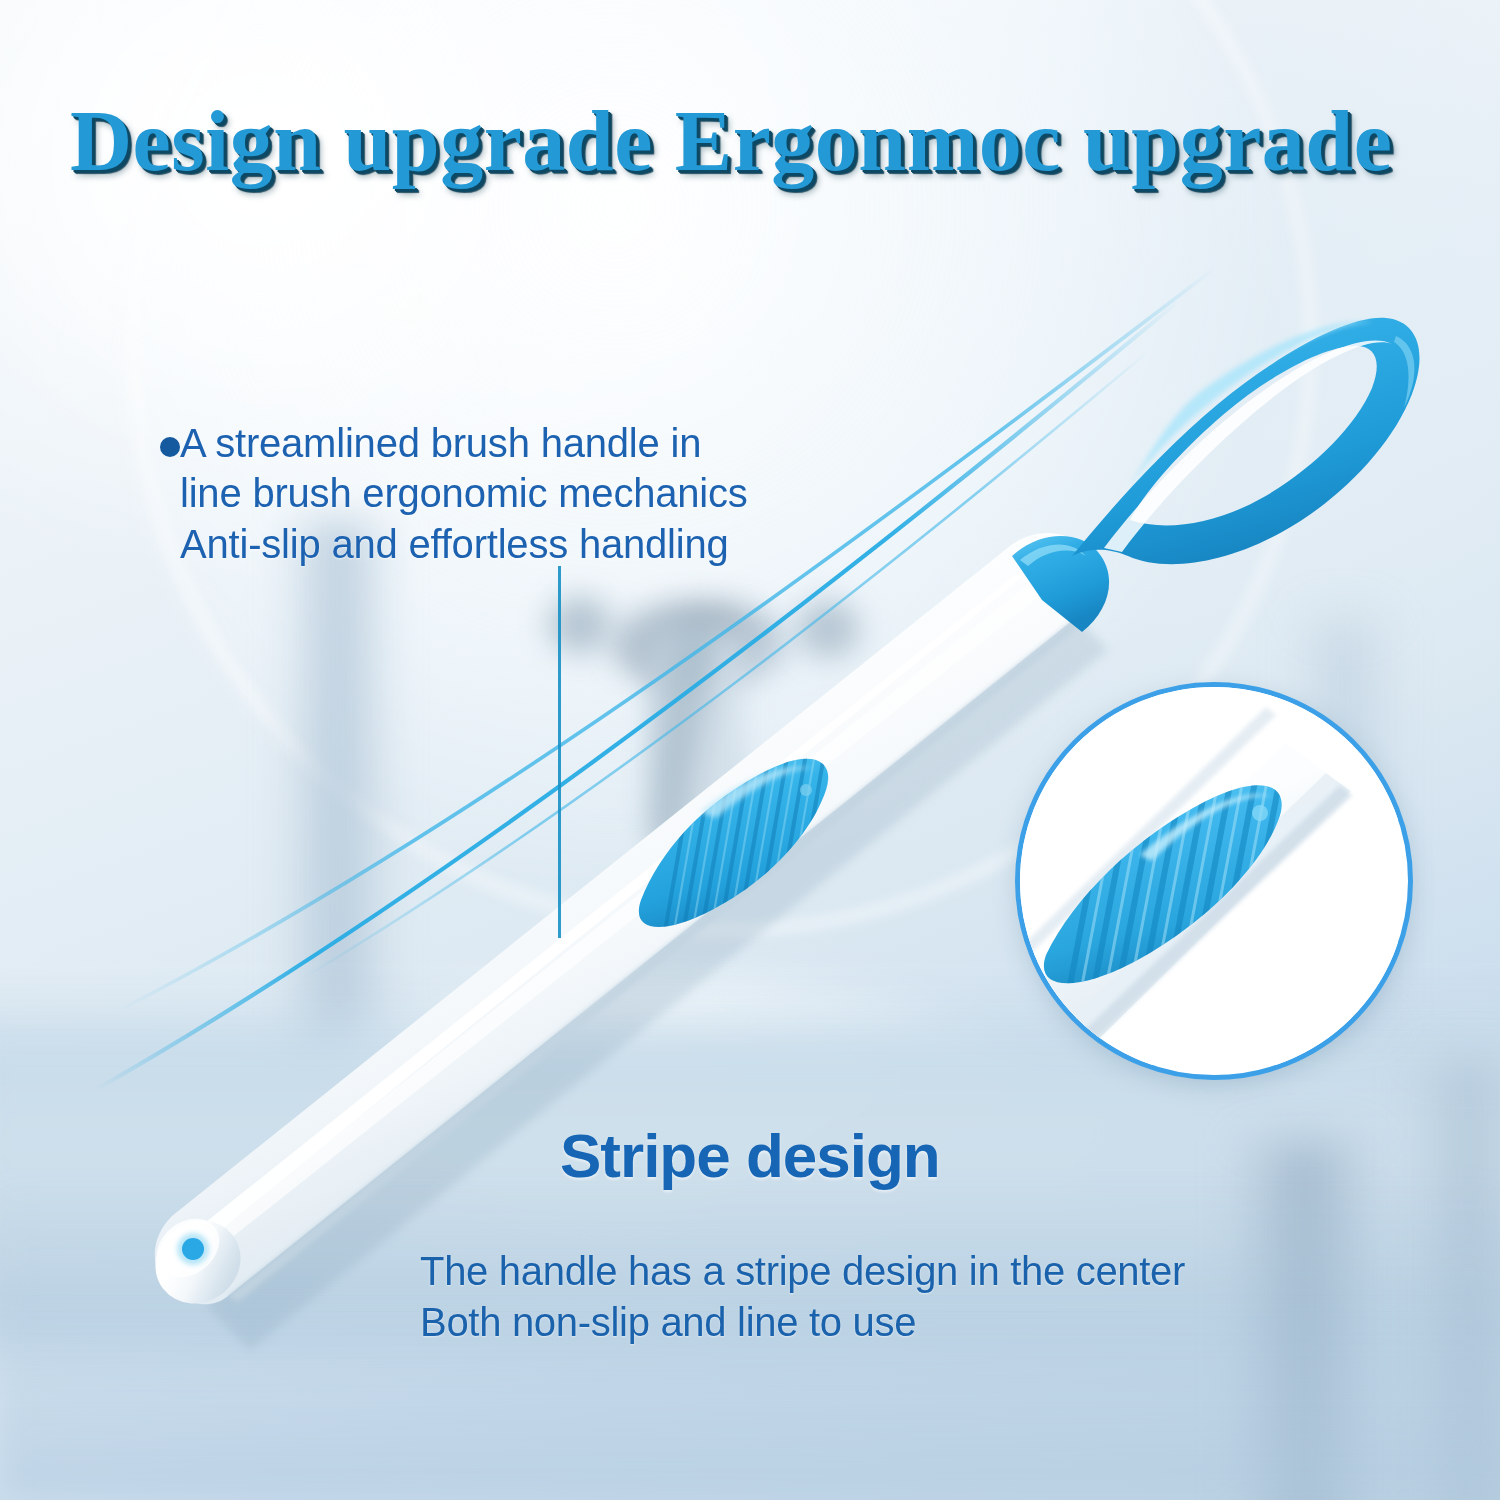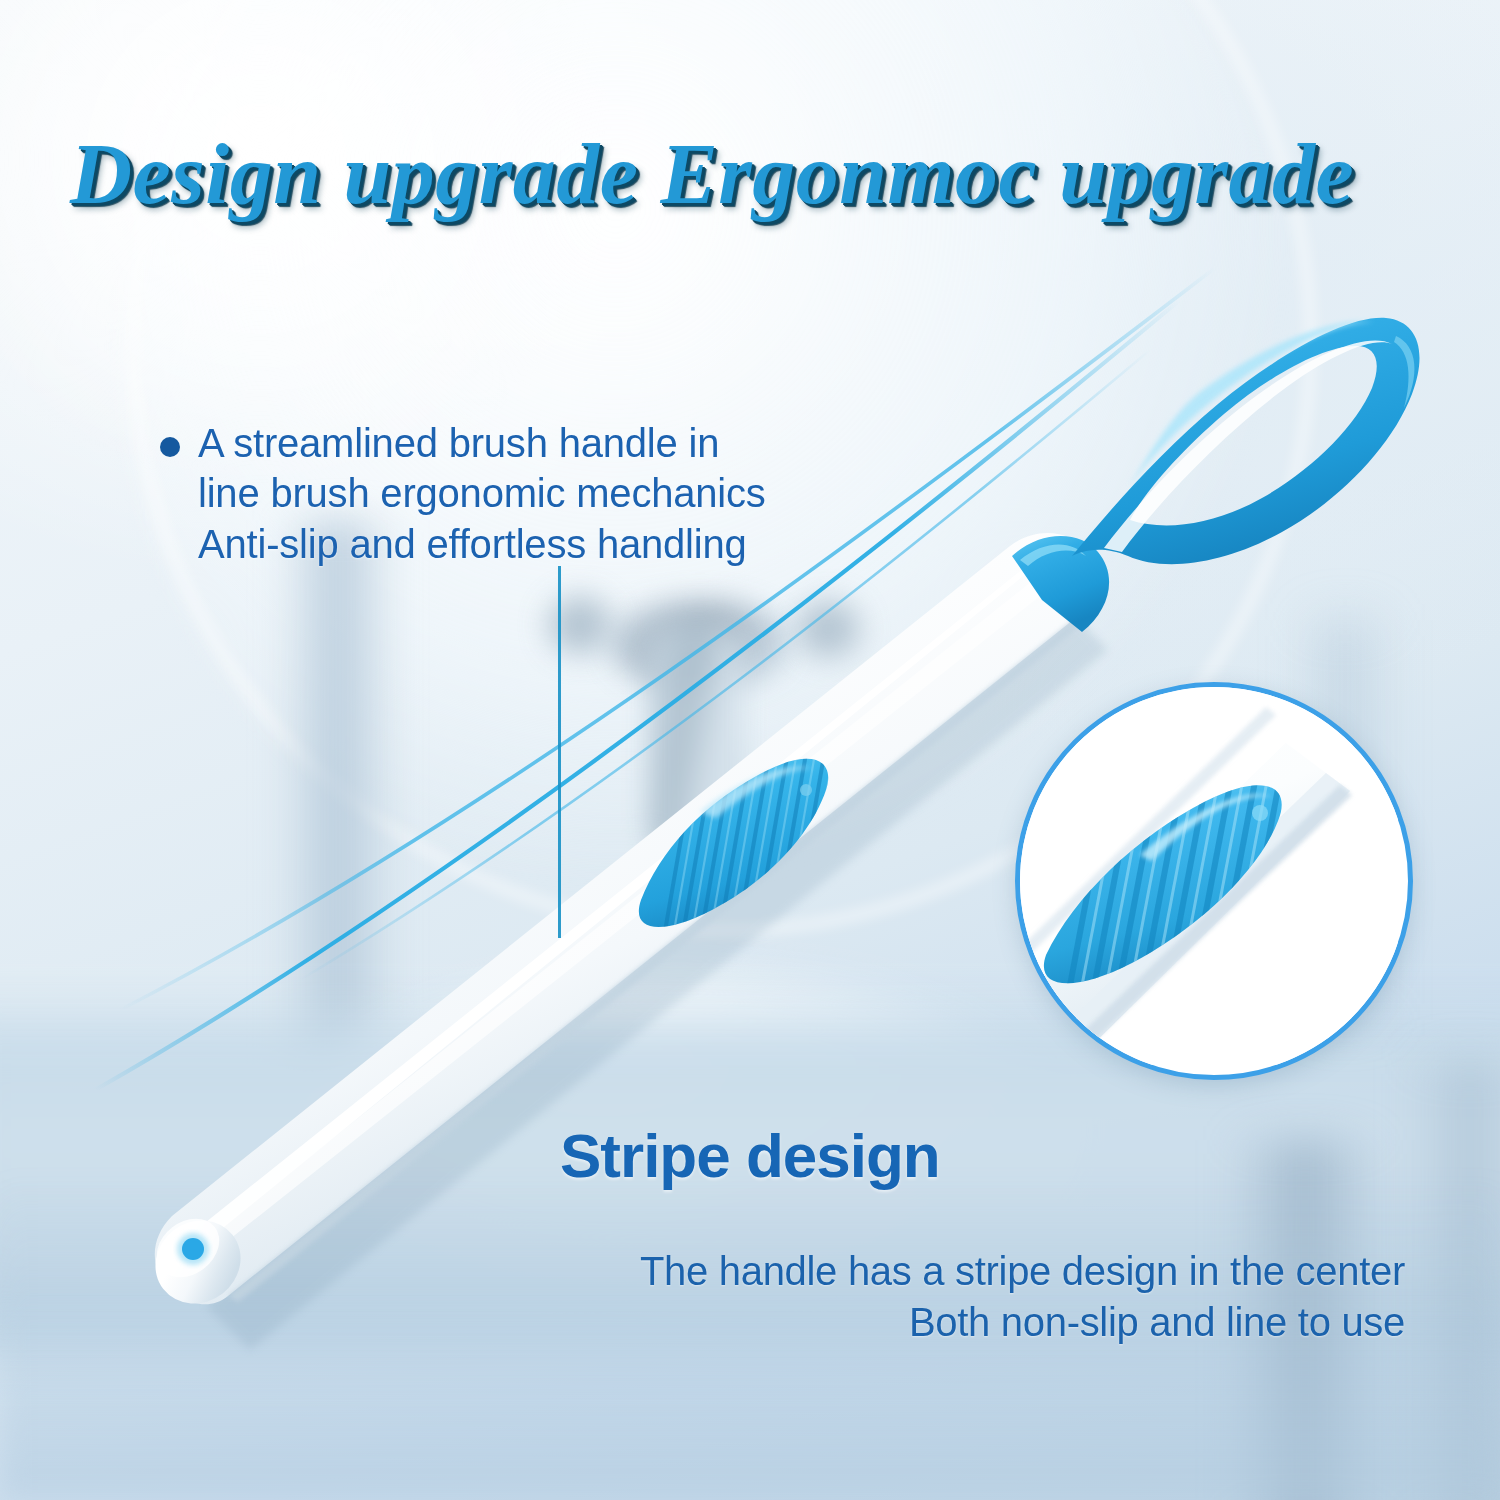--- a/index.html
+++ b/index.html
@@ -92,34 +92,33 @@
 
   
   .product{position:absolute;left:0;top:0;width:1500px;height:1500px;}
 
   
   .leader{position:absolute;left:558px;top:566px;width:3px;height:372px;
     background:#1b93c7;opacity:.92;}
 
   
   .title{
-    position:absolute;left:70px;top:124px;width:1380px;
+    position:absolute;left:70px;top:91px;width:1380px;
     font-family:"Liberation Serif", serif;
     font-size:86px;font-weight:700;letter-spacing:.5px;
     color:#2399d6;white-space:nowrap;
     text-shadow:
        2px 2px 0 #0d4964,
        3px 3px 0 #0d4964,
        4px 4px 1px rgba(10,56,78,.85),
        5px 6px 6px rgba(10,56,78,.35);
-    font-style: italic;
-  }
-
-  
-  .bullet-block{position:absolute;left:160px;top:418px;width:700px;display:flex;gap:18px;}
+  }
+
+  
+  .bullet-block{position:absolute;left:160px;top:418px;width:700px;display:flex;}
   .bullet-dot{
     flex:0 0 auto;width:20px;height:20px;border-radius:50%;
     background:#15599f;margin-top:19px;
   }
   .bullet-text{
     font-family:"Liberation Sans", sans-serif;
     font-size:40px;line-height:1.26;font-weight:400;
     color:#1c62b0;letter-spacing:-.2px;
     text-shadow:0 1px 2px rgba(255,255,255,.6);
   }
@@ -139,21 +138,20 @@
   
   .stripe-heading{
     position:absolute;left:560px;top:1120px;width:845px;
     font-family:"Liberation Sans", sans-serif;
     font-size:62px;font-weight:700;letter-spacing:-1px;
     color:#1766b5;
     text-shadow:0 2px 3px rgba(255,255,255,.55);
   }
   .stripe-caption{
     position:absolute;left:420px;top:1246px;width:985px;
-    text-align:right;
     font-family:"Liberation Sans", sans-serif;
     font-size:40px;line-height:1.28;font-weight:400;
     color:#1b62ac;letter-spacing:-.3px;
     text-shadow:0 1px 2px rgba(255,255,255,.5);
   }
   .stripe-caption div{white-space:nowrap;}
 </style>
 </head>
 <body>
 

